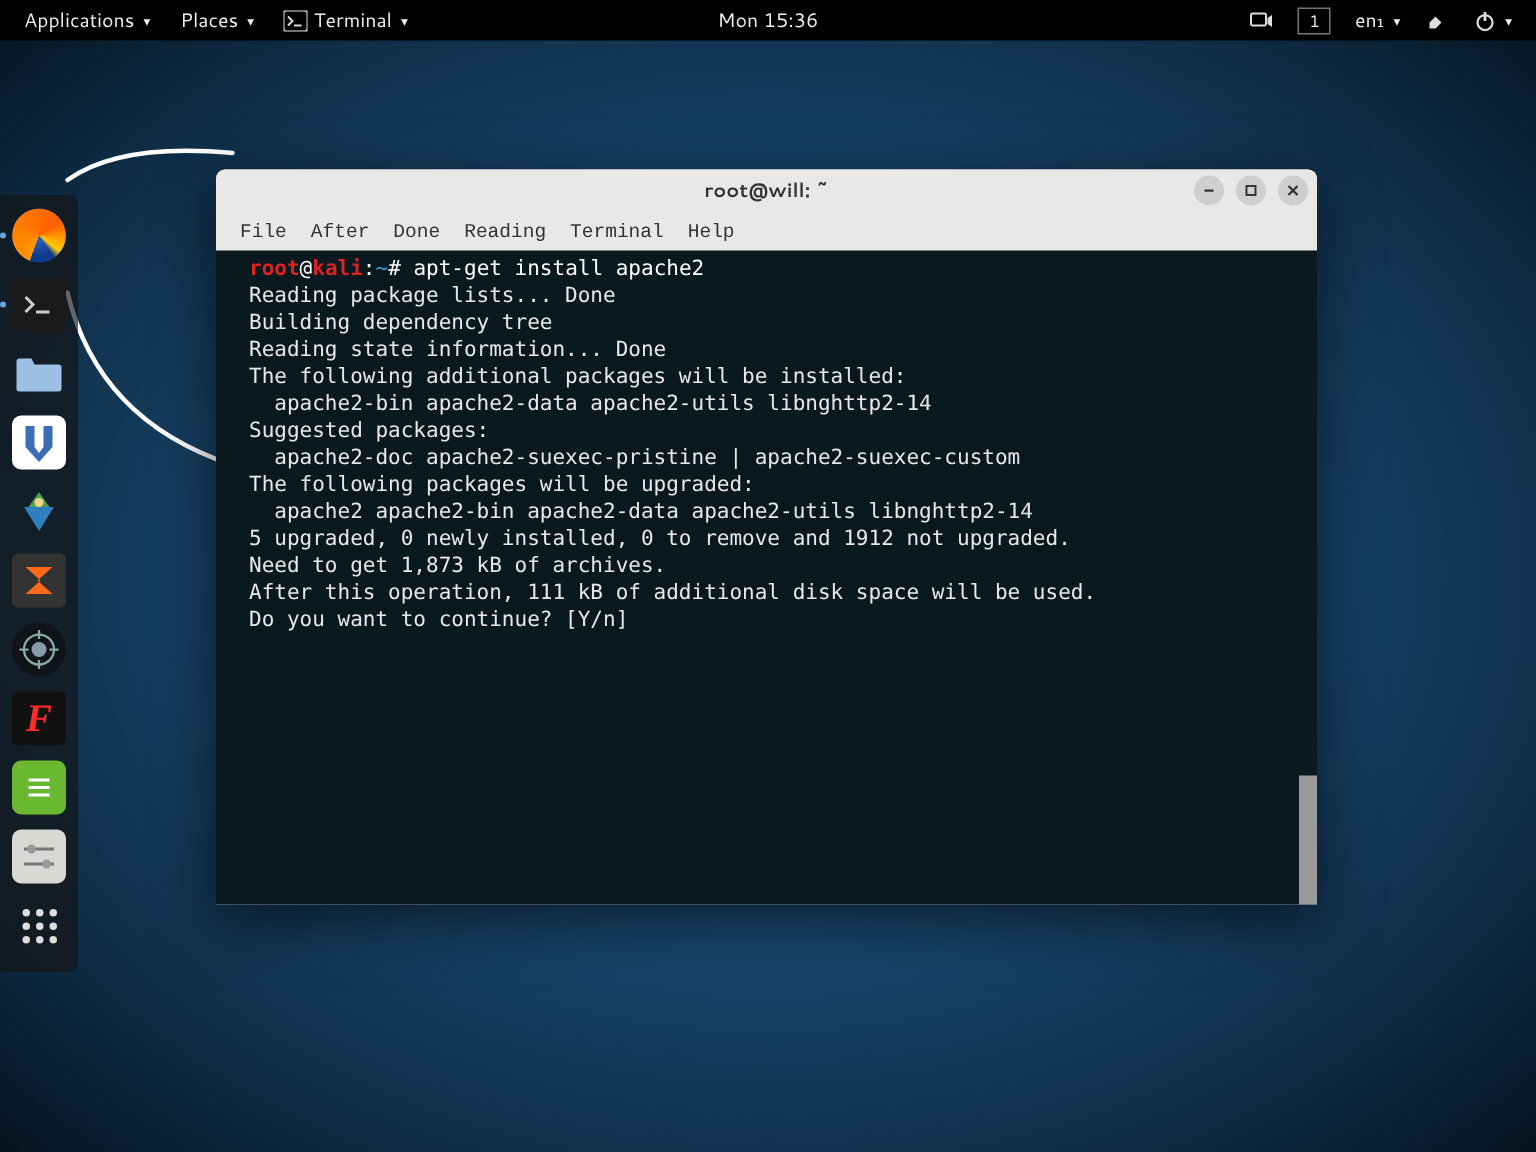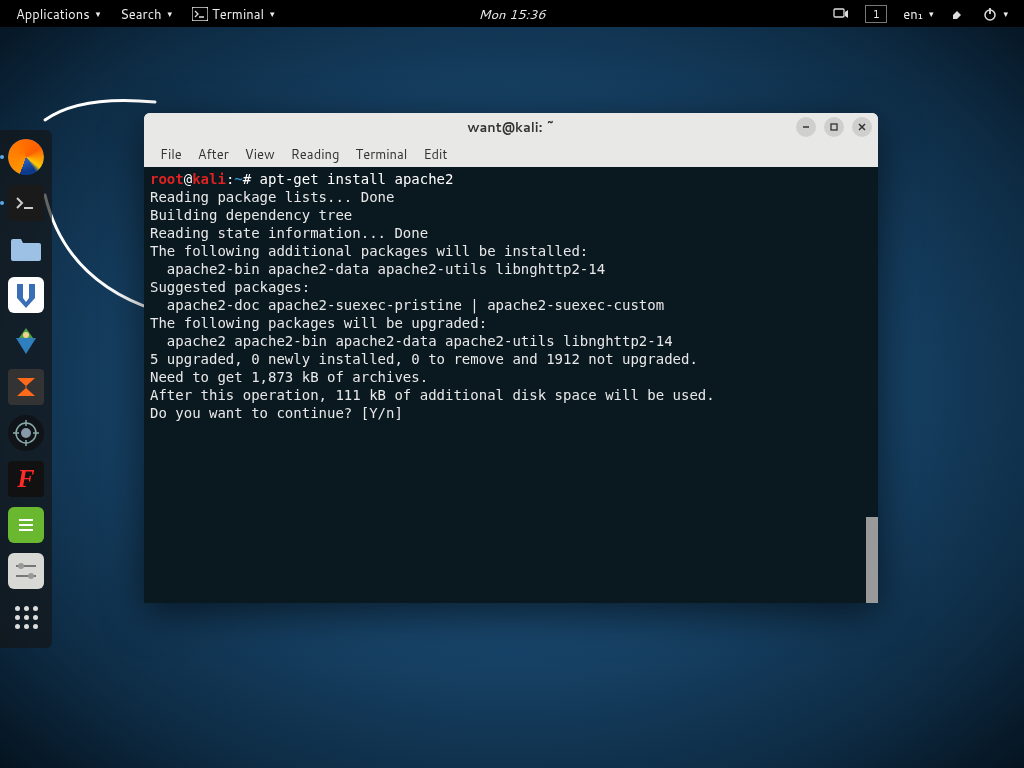--- a/index.html
+++ b/index.html
@@ -20,21 +20,20 @@
   font-size: 13px;
   z-index: 100;
 }
 .topbar-left { display: flex; align-items: flex-end; gap: 4px; padding-left: 8px; }
 .topbar-item {
   padding: 4px 8px; cursor: pointer; display: flex; align-items: center; gap: 4px;
 }
 .topbar-center {
   position: absolute; left: 50%; transform: translateX(-50%);
   padding: 4px 8px;
-  font-style: italic;
 }
 .topbar-right {
   margin-left: auto; display: flex; align-items: center; gap: 2px; padding-right: 8px;
 }
 .tri-down { font-size: 9px; margin-left: 2px; }
 .topbar-icon { width: 16px; height: 16px; display: inline-flex; align-items: center; justify-content: center; }
 .workspace-badge {
   border: 1px solid #777; width: 22px; height: 18px;
   display: flex; align-items: center; justify-content: center;
   font-size: 11px; margin: 0 6px;
@@ -87,29 +86,29 @@
   background: #cfcfcd;
   display: flex; align-items: center; justify-content: center;
   font-size: 11px; color: #333; cursor: pointer;
 }
 .menubar {
   height: 26px; background: #e8e8e6;
   display: flex; align-items: center; gap: 0;
   padding: 0 8px;
   font-size: 13px; color: #333;
 }
-.menubar .menu-item { padding: 3px 8px; cursor: pointer; }
+.menubar .menu-item { padding: 3px 8px; cursor: pointer; font-family: Liberation Mono, monospace; }
 .term-body {
   flex: 1;
   background: #0a1820;
   font-family: "DejaVu Sans Mono", monospace;
   font-size: 14px;
   line-height: 18px;
   color: #dcdcdc;
-  padding: 3px 6px;
+  padding: 3px 22px;
   overflow: hidden;
   position: relative;
   white-space: pre;
 }
 .term-body::after {
   content: "";
   position: absolute; right: 0; top: 350px;
   width: 12px; height: 90px;
   background: #9a9a9a;
 }
@@ -133,21 +132,21 @@
 </head>
 <body>
 
 <div class="topbar">
   <div class="topbar-left">
     <div class="topbar-item">
       <span>Applications</span>
         <span class="tri-down">▾</span>
     </div>
     <div class="topbar-item">
-      <span>Search</span>
+      <span>Places</span>
         <span class="tri-down">▾</span>
     </div>
     <div class="topbar-item">
       <span class="topbar-icon">
         <svg width="16" height="14" viewBox="0 0 16 14">
             <rect x="0" y="0" width="16" height="14" fill="none" stroke="#ddd" stroke-width="1.3" rx="2"></rect>
             <path d="M3 4 L6 7 L3 10 M7 10 L12 10" stroke="#ddd" stroke-width="1.3" fill="none"></path>
           </svg>
       </span>
       <span>Terminal</span>
@@ -281,21 +280,21 @@
 
 <svg class="callout" style="left:40px;top:90px" width="120" height="40" viewBox="0 0 120 40">
     <path d="M5 30 Q 40 5 115 12" stroke="#fff" stroke-width="3" fill="none" stroke-linecap="round"></path>
   </svg>
 <svg class="callout" style="left:40px;top:190px" width="120" height="130" viewBox="0 0 120 130">
     <path d="M5 5 Q 25 90 115 120" stroke="#fff" stroke-width="3" fill="none" stroke-linecap="round"></path>
   </svg>
 
 <div class="window">
   <div class="titlebar">
-    <span>want@kali: ~</span>
+    <span>root@will: ~</span>
     <div class="win-controls">
       <div class="win-btn">
           <svg width="10" height="10" viewBox="0 0 10 10">
             <line x1="2" y1="5" x2="8" y2="5" stroke="#333" stroke-width="1.5"></line>
           </svg>
         </div>
       <div class="win-btn">
           <svg width="10" height="10" viewBox="0 0 10 10">
             <rect x="2" y="2" width="6" height="6" fill="none" stroke="#333" stroke-width="1.3"></rect>
           </svg>
@@ -303,24 +302,24 @@
       <div class="win-btn">
           <svg width="10" height="10" viewBox="0 0 10 10">
             <path d="M2 2 L8 8 M8 2 L2 8" stroke="#333" stroke-width="1.5"></path>
           </svg>
         </div>
     </div>
   </div>
   <div class="menubar">
     <div class="menu-item">File</div>
     <div class="menu-item">After</div>
-    <div class="menu-item">View</div>
+    <div class="menu-item">Done</div>
     <div class="menu-item">Reading</div>
     <div class="menu-item">Terminal</div>
-    <div class="menu-item">Edit</div>
+    <div class="menu-item">Help</div>
   </div>
   <div class="term-body"><span class="prompt-user">root</span><span class="prompt-sep">@</span><span class="prompt-host">kali</span><span class="prompt-sep">:</span><span class="prompt-path">~</span><span class="prompt-hash">#</span><span class="term-cmd"> apt-get install apache2</span>
 <span class="term-line">Reading package lists... Done</span>
 <span class="term-line">Building dependency tree</span>
 <span class="term-line">Reading state information... Done</span>
 <span class="term-line">The following additional packages will be installed:</span>
 <span class="term-line">  apache2-bin apache2-data apache2-utils libnghttp2-14</span>
 <span class="term-line">Suggested packages:</span>
 <span class="term-line">  apache2-doc apache2-suexec-pristine | apache2-suexec-custom</span>
 <span class="term-line">The following packages will be upgraded:</span>

